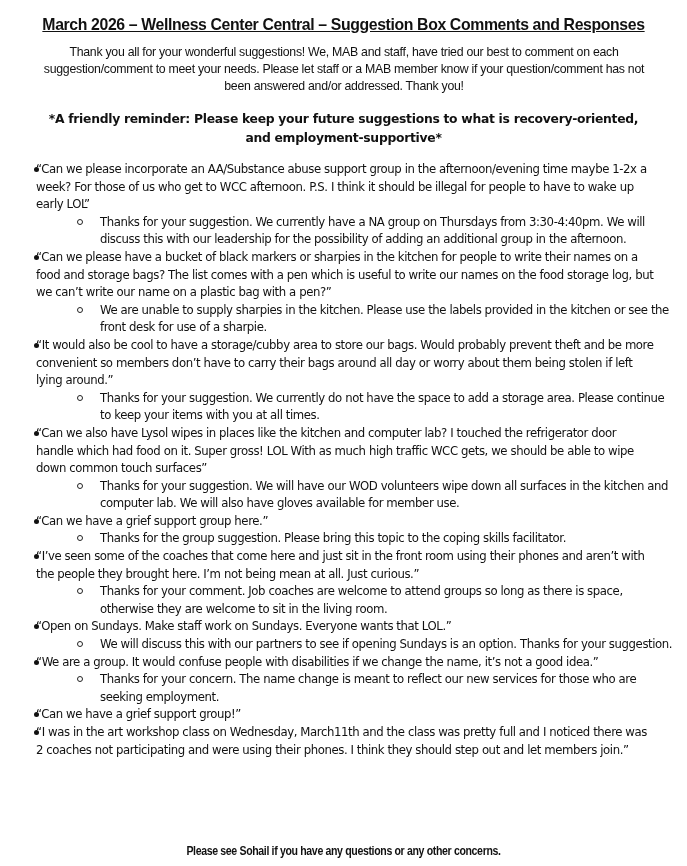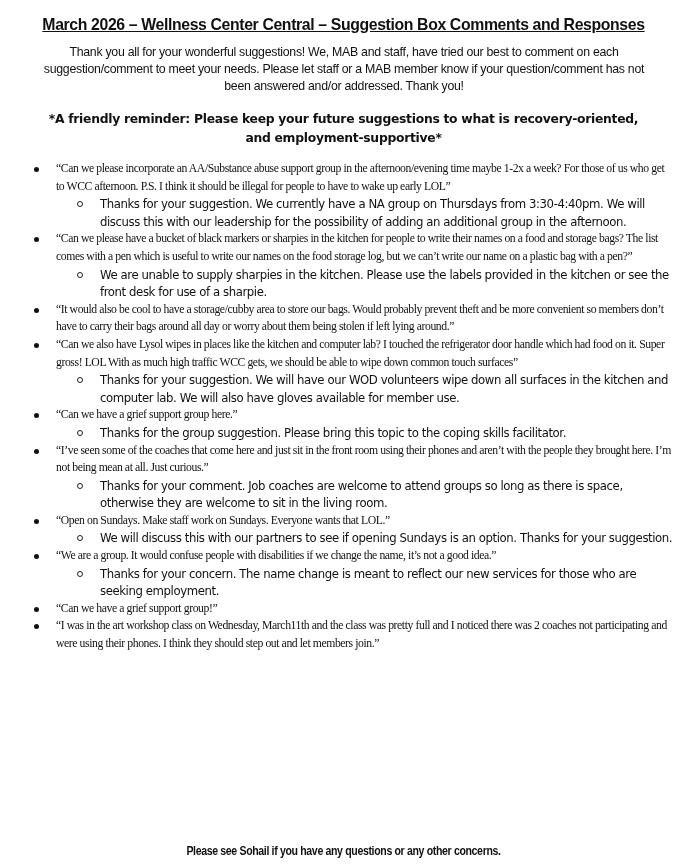--- a/index.html
+++ b/index.html
@@ -29,21 +29,21 @@
     font-family: "DejaVu Sans", sans-serif;
     font-weight: bold; font-size: 13px; line-height: 19px; letter-spacing: -0.3px;
     transform: scaleX(0.95); transform-origin: center top;
   }
   .list {
     position: absolute; left: 0; top: 160px; width: 687px;
     margin: 0; padding: 0; list-style: none;
     font-family: "DejaVu Sans", sans-serif;
     font-size: 12.6px; line-height: 17.6px; letter-spacing: -0.45px;
   }
-  .item { position: relative; padding-left: 56px; padding-right: 12px; font-family: Liberation Serif, serif; }
+  .item { position: relative; padding-left: 36px; padding-right: 12px; }
   .bullet {
     position: absolute; left: 34px; top: 7px;
     width: 5px; height: 5px; border-radius: 50%; background: #111;
   }
   .q { display: block; transform: scaleX(0.93); transform-origin: left top; width: 665px; }
   .resp { position: relative; padding-left: 100px; padding-right: 28px; }
   .circle {
     position: absolute; left: 77px; top: 6px;
     width: 4px; height: 4px; border-radius: 50%; border: 1px solid #222;
   }
@@ -83,20 +83,24 @@
         <span class="q">“Can we please have a bucket of black markers or sharpies in the kitchen for people to write their names on a food and storage bags?  The list comes with a pen which is useful to write our names on the food storage log, but we can’t write our name on a plastic bag with a pen?”</span>
       </li>
     <li class="resp">
         <span class="circle"></span>
         <span class="r">We are unable to supply sharpies in the kitchen. Please use the labels provided in the kitchen or see the front desk for use of a sharpie.</span>
       </li>
 
     <li class="item">
         <span class="bullet"></span>
         <span class="q">“It would also be cool to have a storage/cubby area to store our bags. Would probably prevent theft and be more convenient so members don’t have to carry their bags around all day or worry about them being stolen if left lying around.”</span>
+      </li>
+    <li class="resp">
+        <span class="circle"></span>
+        <span class="r">Thanks for your suggestion.  We currently do not have the space to add a storage area.  Please continue to keep your items with you at all times.</span>
       </li>
 
     <li class="item">
         <span class="bullet"></span>
         <span class="q">“Can we also have Lysol wipes in places like the kitchen and computer lab? I touched the refrigerator door handle which had food on it. Super gross! LOL With as much high traffic WCC gets, we should be able to wipe down common touch surfaces”</span>
       </li>
     <li class="resp">
         <span class="circle"></span>
         <span class="r">Thanks for your suggestion.  We will have our WOD volunteers wipe down all surfaces in the kitchen and computer lab. We will also have gloves available for member use.</span>
       </li>

